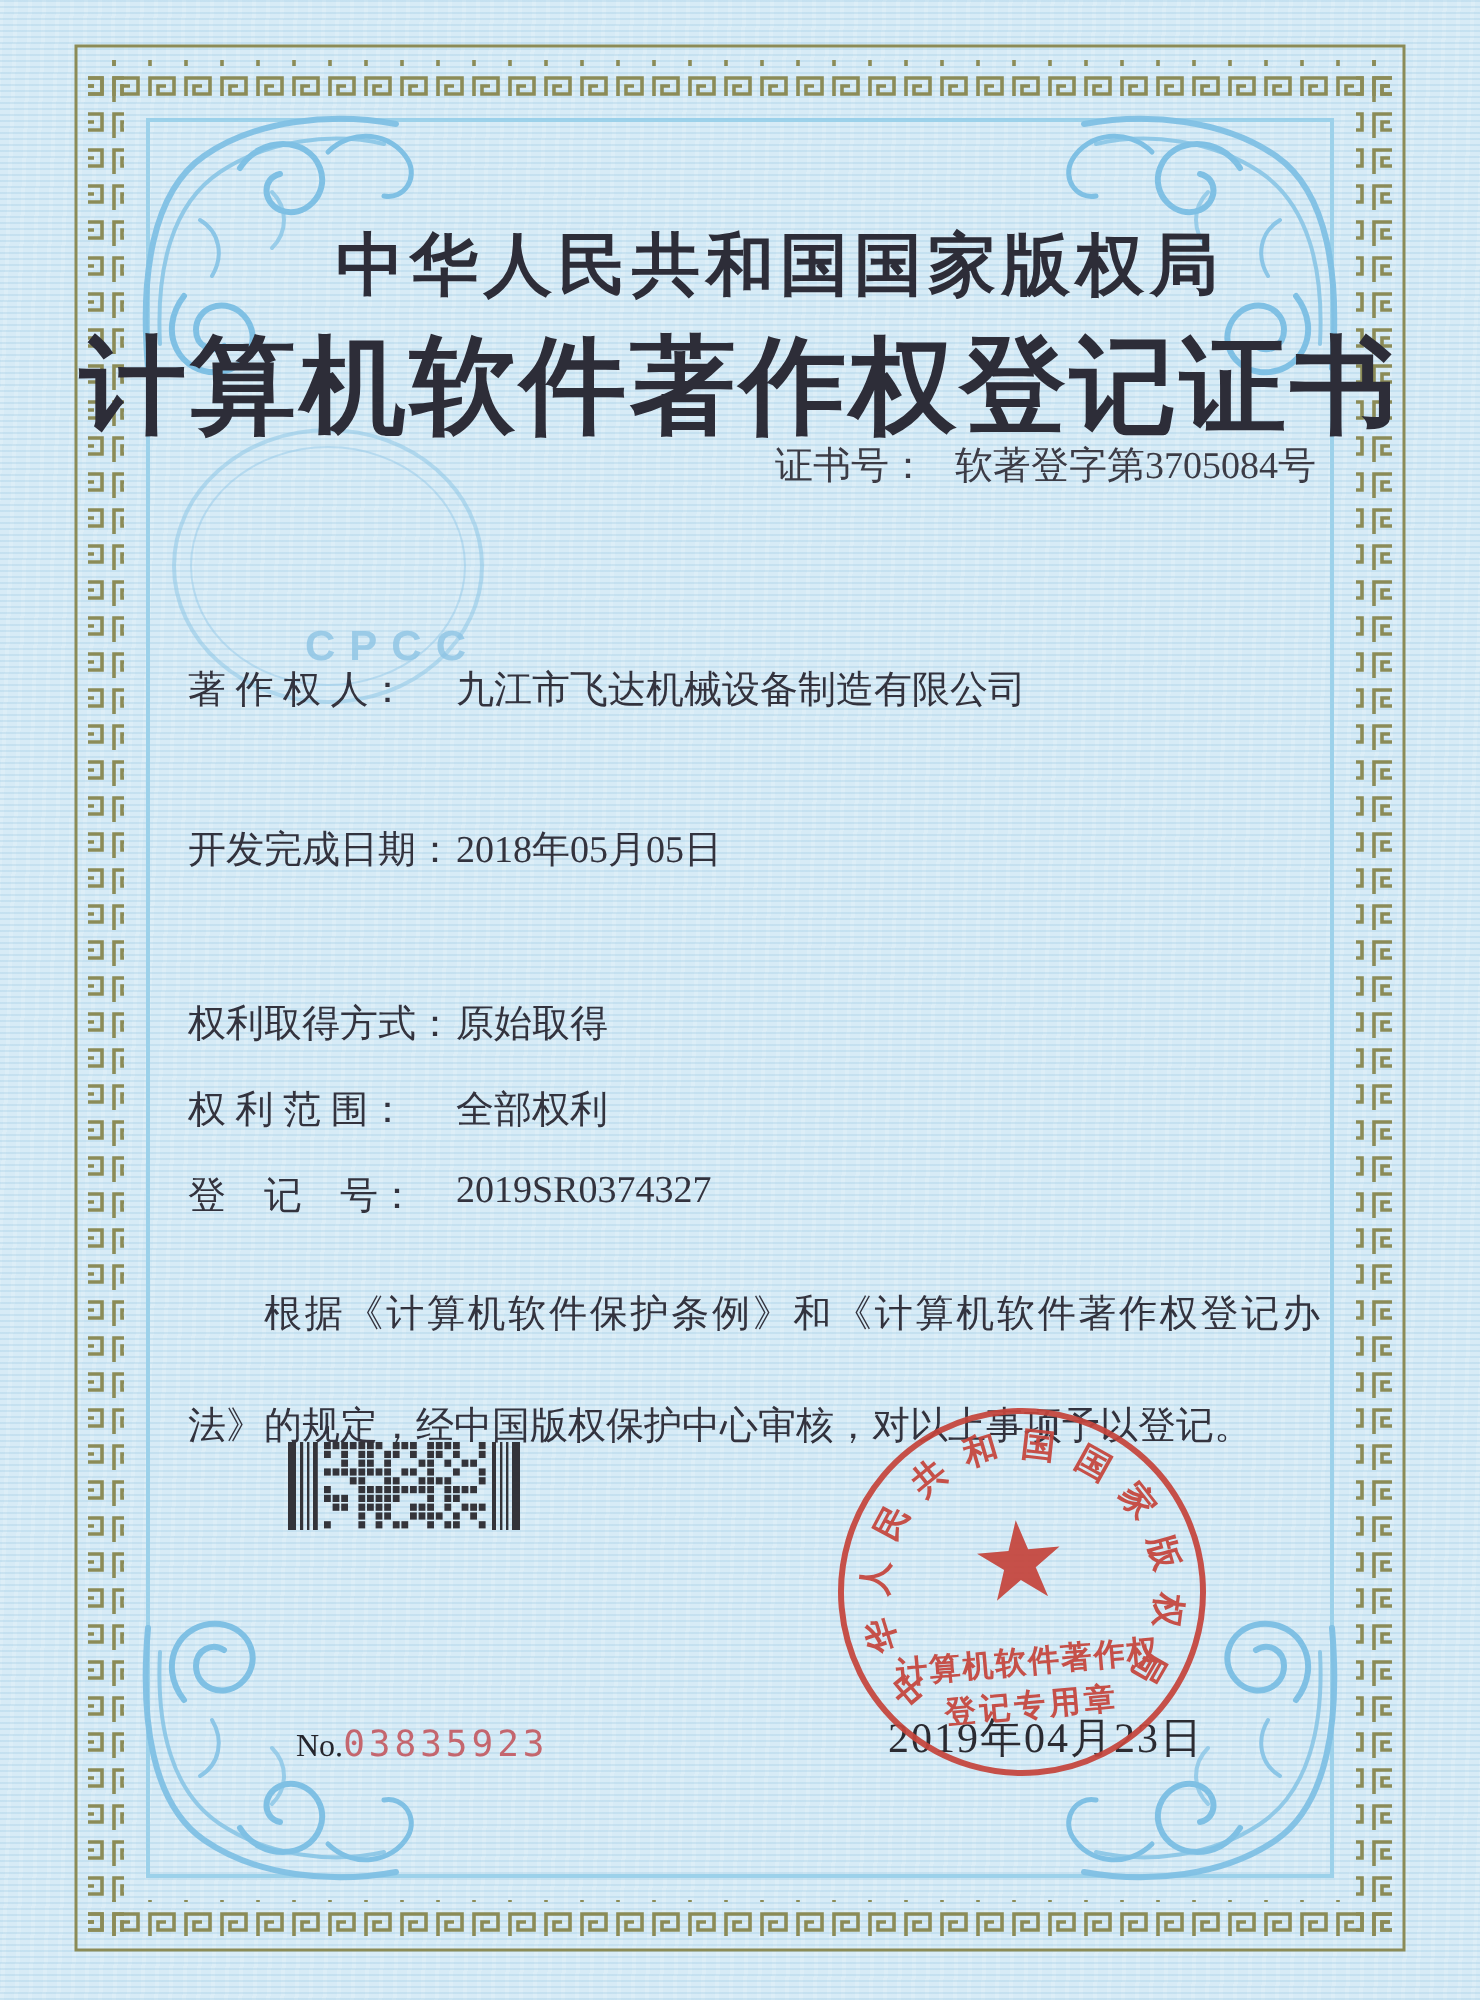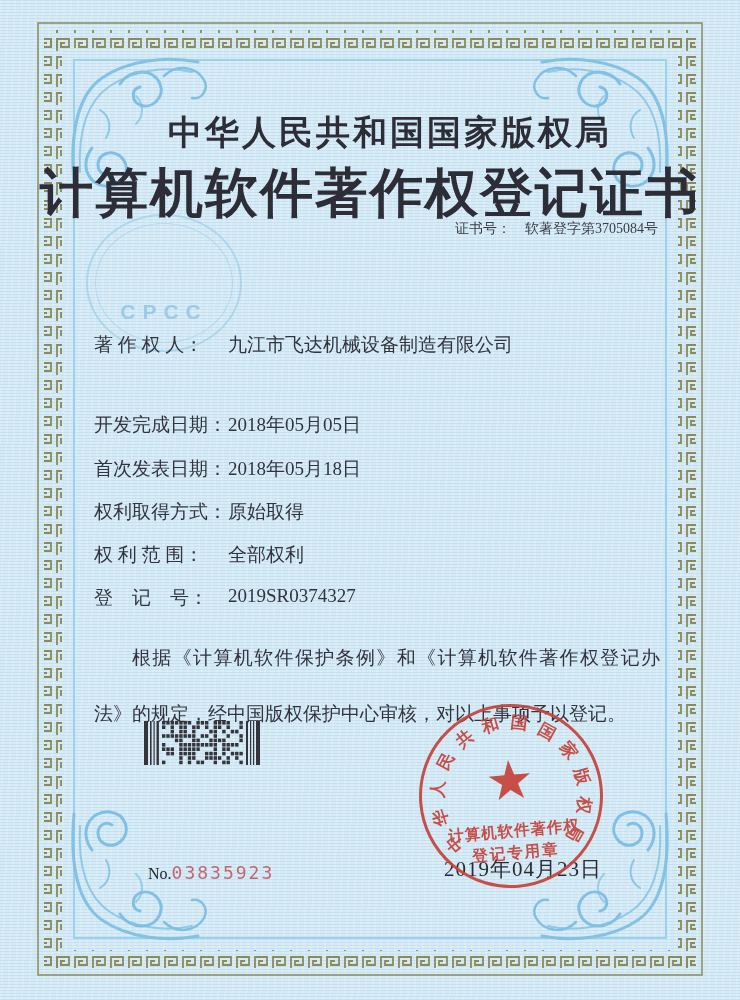--- a/index.html
+++ b/index.html
@@ -19,36 +19,36 @@
   
   .watermark{
     position:absolute;left:86px;top:214px;width:152px;height:134px;
     border:2px solid rgba(142,198,230,.55);border-radius:50%;
     z-index:1;
   }
   .watermark .inner-ring{
     position:absolute;inset:7px;border:1px solid rgba(142,198,230,.45);border-radius:50%;
   }
   .watermark .wm-text{
-    position:absolute;left:0;right:0;bottom:26px;text-align:center;
+    position:absolute;left:0;right:0;bottom:14px;text-align:right;
     font:700 21px "Liberation Sans",sans-serif;letter-spacing:7px;
     color:rgba(140,195,228,.8);
   }
   
   .issuer-title{
     position:absolute;left:0;right:0;top:110px;text-align:center;
     font-size:34px;font-weight:700;letter-spacing:3px;color:#2d2d38;z-index:2;padding-left:40px;
   }
   .main-title{
     position:absolute;left:0;right:0;top:158px;text-align:center;
     font-size:53px;font-weight:700;letter-spacing:2px;color:#2d2d38;z-index:2;
   }
   .cert-no{
     position:absolute;right:82px;top:220px;
-    font-size:14px;color:#3c3c46;z-index:2;
+    font-size:19px;color:#3c3c46;z-index:2;
   }
   .cert-no .cn-value{margin-left:14px;}
   
   .row{position:absolute;left:94px;height:30px;font-size:19px;color:#33333e;z-index:2;white-space:nowrap;}
   .row .label{display:inline-block;}
   .row .value{position:absolute;left:134px;top:0;white-space:nowrap;}
   .row .value2{position:absolute;left:134px;top:28px;white-space:nowrap;}
   
   .statement{
     position:absolute;left:94px;top:630px;width:566px;z-index:2;
@@ -141,24 +141,20 @@
     <span class="cn-label">证书号：</span><span class="cn-value">软著登字第3705084号</span>
   </div>
 
   <div class="row" style="top:332px">
     <span class="label">著 作 权 人：</span>
     <span class="value">九江市飞达机械设备制造有限公司</span>
   </div>
   <div class="row" style="top:412px">
     <span class="label">开发完成日期：</span>
     <span class="value">2018年05月05日</span>
-  </div>
-  <div class="row" style="top:456px">
-    <span class="label">首次发表日期：</span>
-    <span class="value">2018年05月18日</span>
   </div>
   <div class="row" style="top:499px">
     <span class="label">权利取得方式：</span>
     <span class="value">原始取得</span>
   </div>
   <div class="row" style="top:542px">
     <span class="label">权 利 范 围：</span>
     <span class="value">全部权利</span>
   </div>
   <div class="row" style="top:585px">

